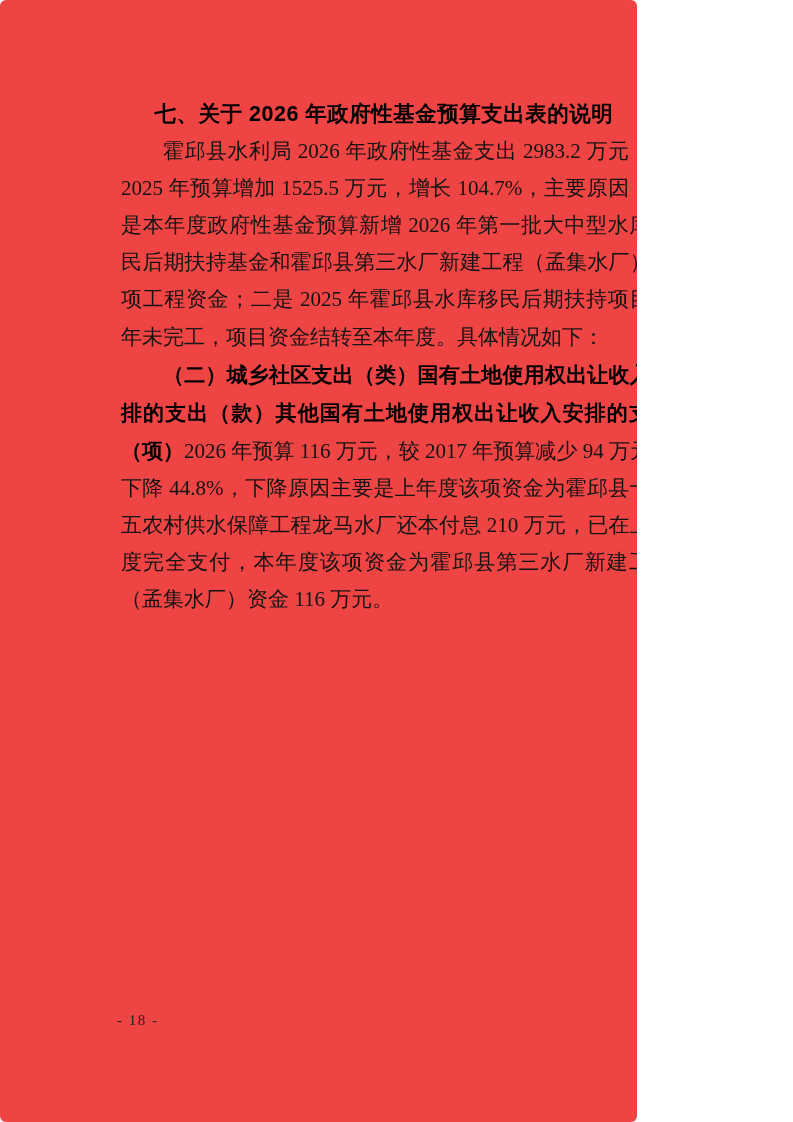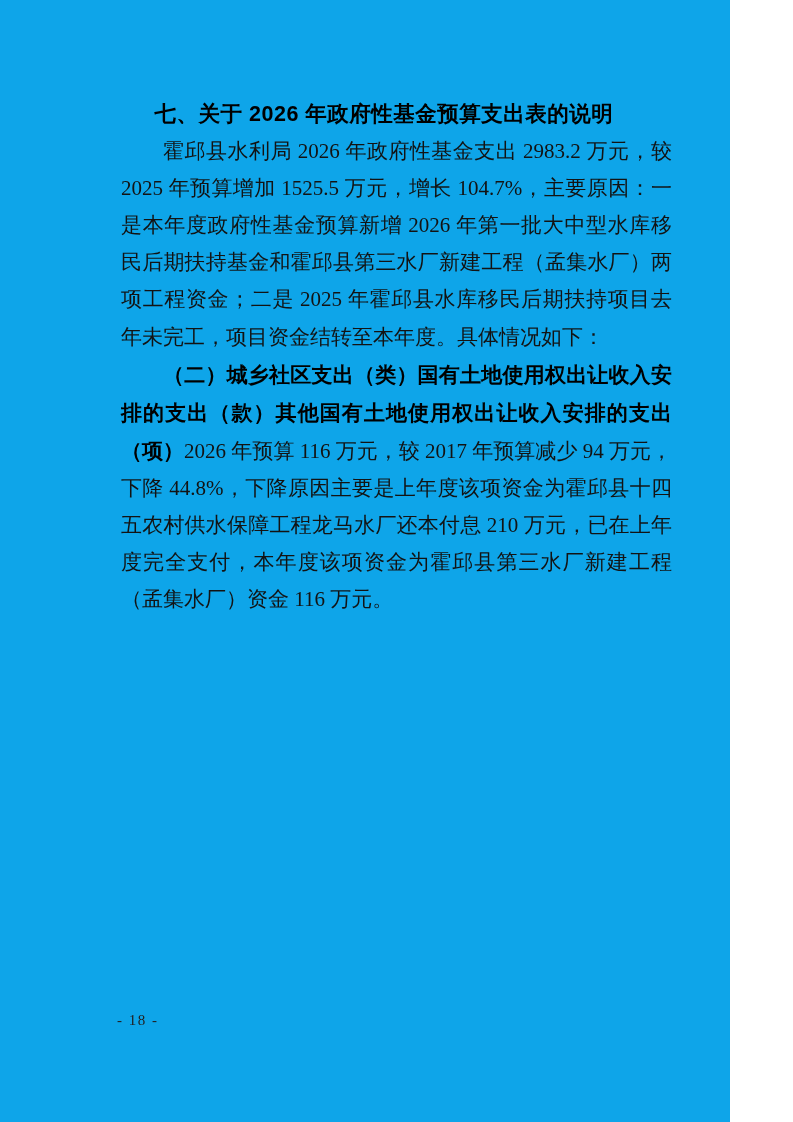--- a/index.html
+++ b/index.html
@@ -2,26 +2,27 @@
 <html><head>
 <meta charset="utf-8">
 <style>
   html, body {
     margin: 0;
     padding: 0;
     background: #ffffff;
   }
   .page {
     position: relative;
-    width: 730px;
+    width: 637px;
     height: 1122px;
-    background: #0ea5e9;
+    background: #ef4444;
     overflow: hidden;
     font-family: "Liberation Serif", "DejaVu Serif", serif;
     color: #131313;
+    border-radius: 6px;
   }
   .text-block {
     position: absolute;
     left: 121px;
     top: 96px;
     width: 551px;
   }
   .para {
     margin: 0;
     padding: 0;

